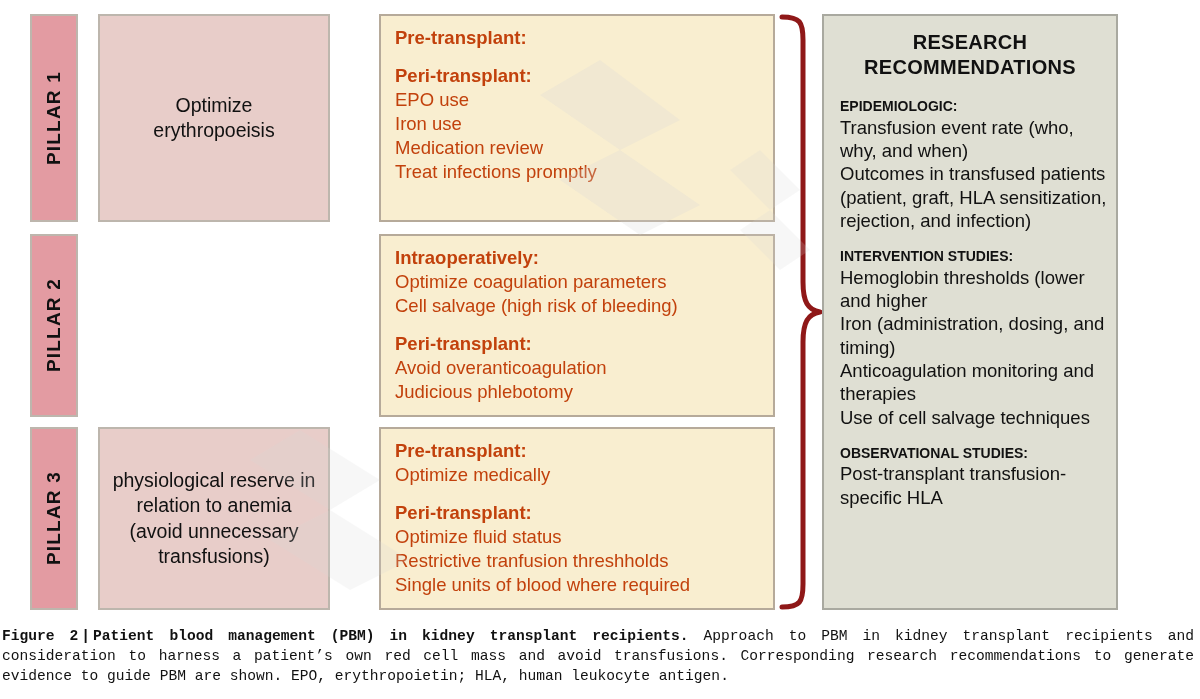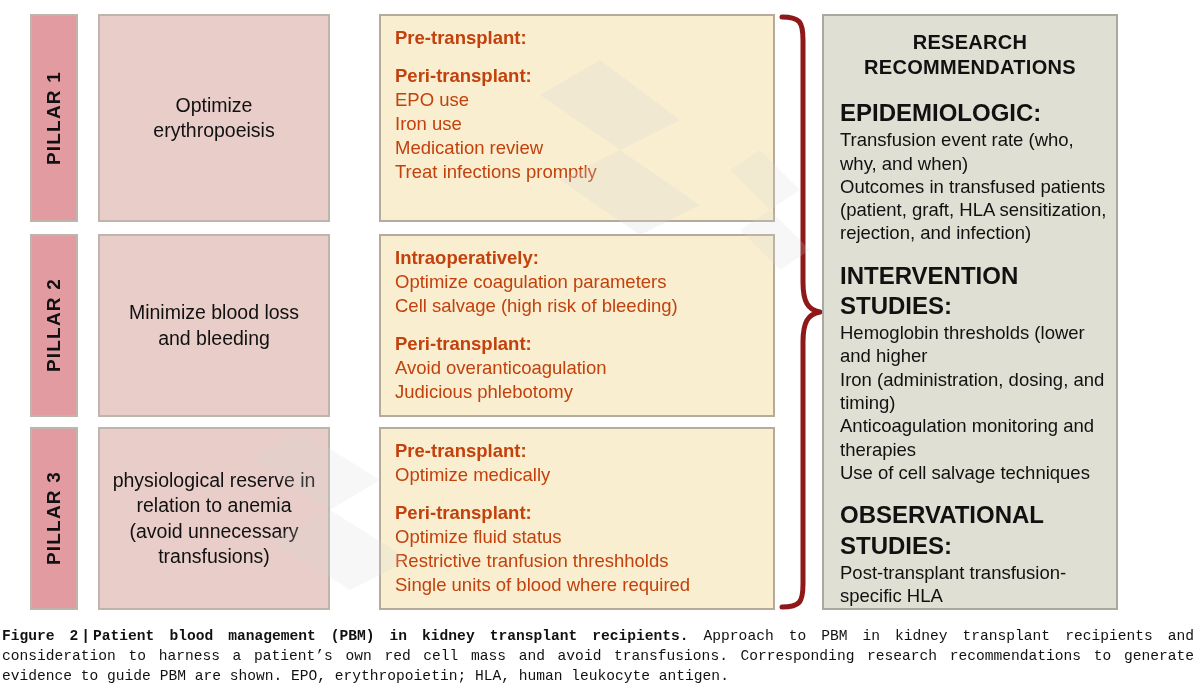--- a/index.html
+++ b/index.html
@@ -125,21 +125,21 @@
     font-weight: bold;
     font-size: 20px;
     line-height: 1.25;
     letter-spacing: 0.3px;
     color: #111;
     margin-bottom: 18px;
     padding-right: 8px;
   }
   .rec-head {
     font-weight: bold;
-    font-size: 24px;
+    font-size: 14px;
     line-height: 1.26;
     color: #111;
     margin-top: 16px;
   }
   .rec-head.first { margin-top: 0; }
   .rec-line {
     font-size: 18.5px;
     line-height: 1.26;
     color: #111;
   }
@@ -180,26 +180,20 @@
     <div class="line">EPO use</div>
     <div class="line">Iron use</div>
     <div class="line">Medication review</div>
     <div class="line">Treat infections promptly</div>
   </div>
 
   <div class="pillar-tab" style="top:234px; height:183px;">
     <span class="tab-label">PILLAR 2</span>
   </div>
 
-  <div class="pink-box" style="top:234px; height:183px;">
-    <div class="pink-text">
-      <div>Minimize blood loss</div>
-      <div>and bleeding</div>
-    </div>
-  </div>
 
   <div class="cream-box" style="top:234px; height:183px;">
     <div class="line hd">Intraoperatively:</div>
     <div class="line">Optimize coagulation parameters</div>
     <div class="line">Cell salvage (high risk of bleeding)</div>
     <div class="line hd">Peri-transplant:</div>
     <div class="line">Avoid overanticoagulation</div>
     <div class="line">Judicious phlebotomy</div>
   </div>
 

